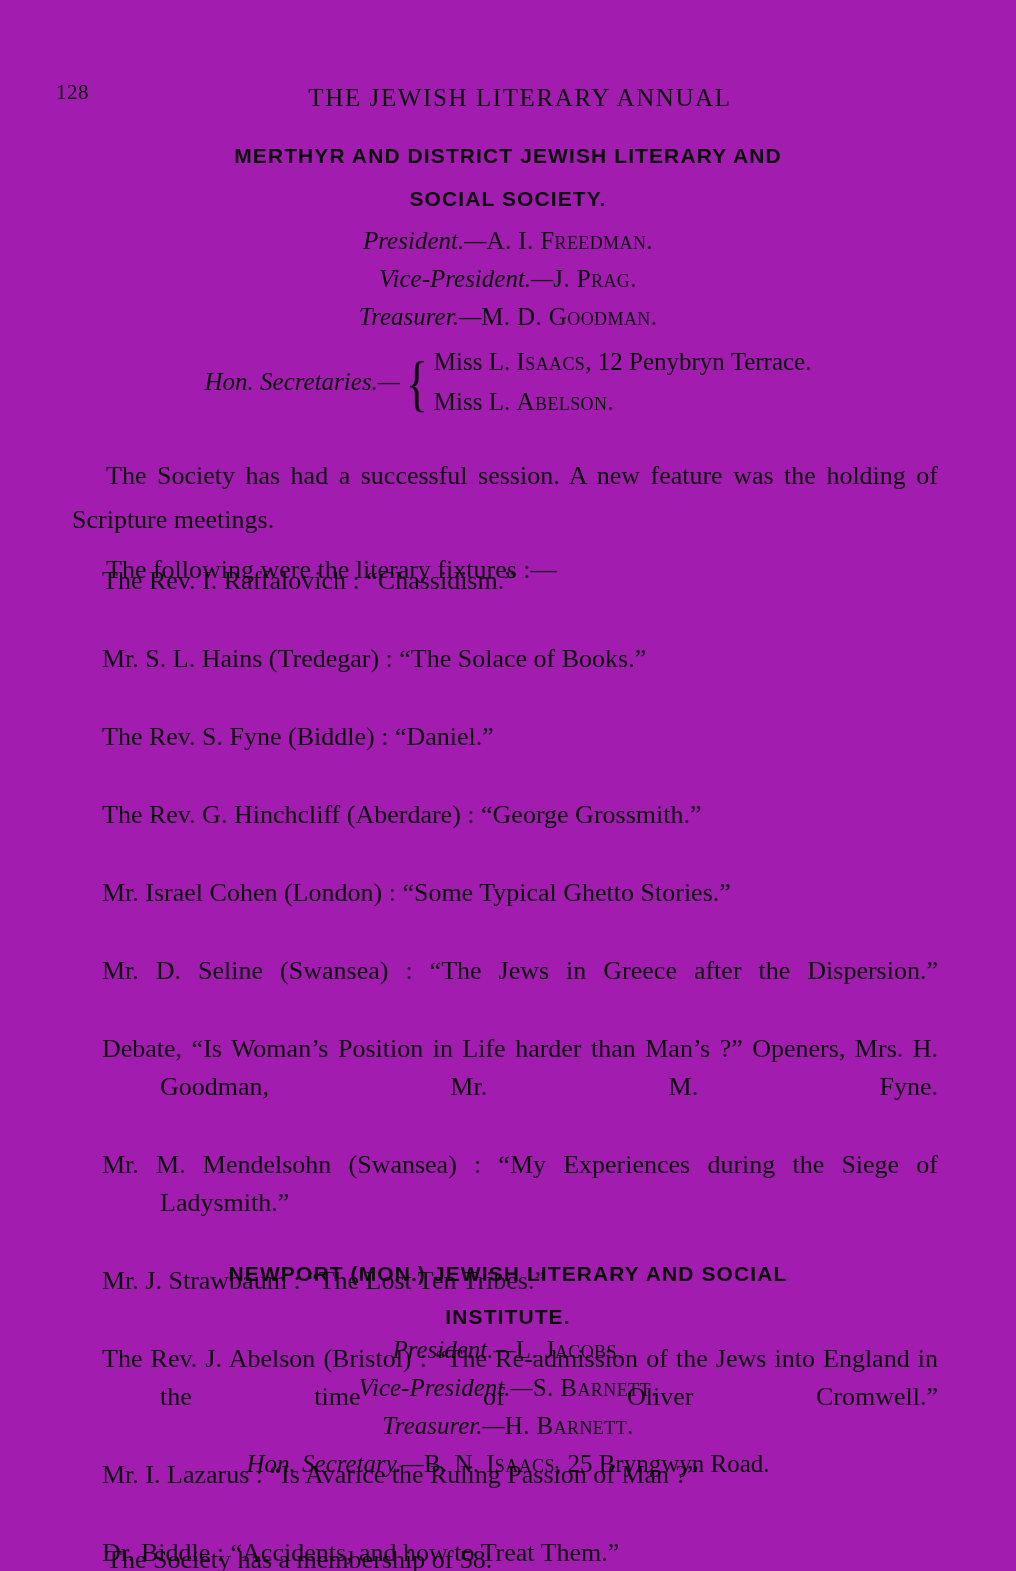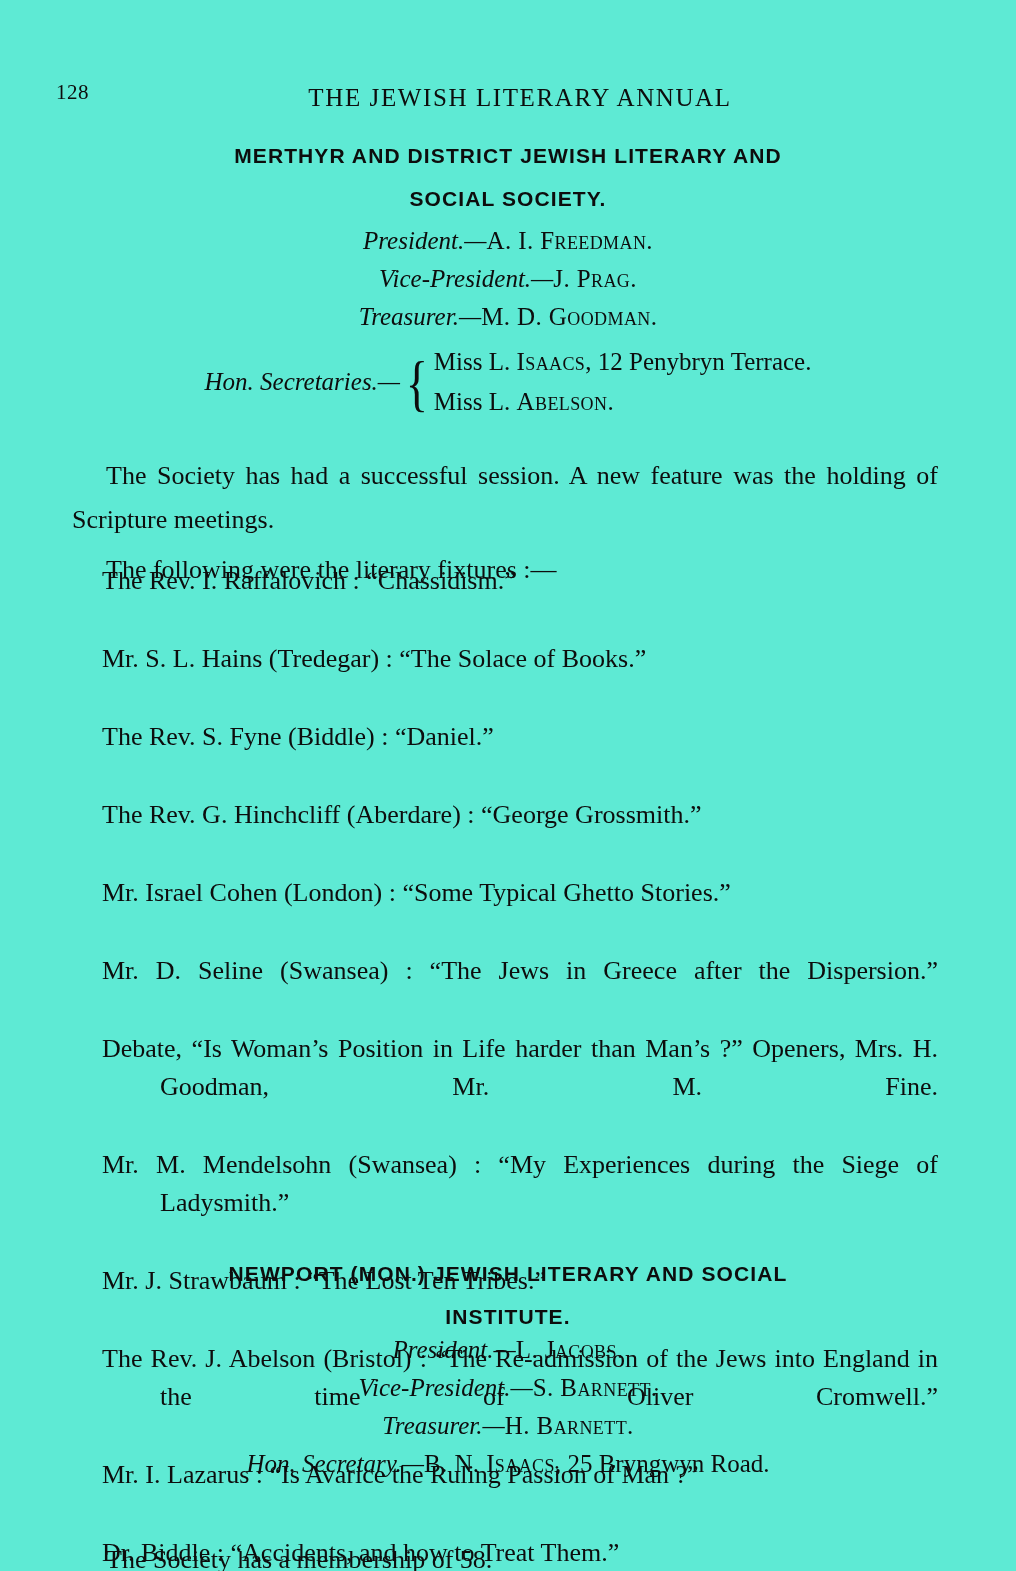--- a/index.html
+++ b/index.html
@@ -4,21 +4,21 @@
 <style>
   html, body {
     margin: 0;
     padding: 0;
     background: #ffffff;
   }
   .page {
     position: relative;
     width: 1016px;
     height: 1571px;
-    background: #5eead4;
+    background: #a21caf;
     color: #0d0d0d;
     font-family: "Liberation Serif", "DejaVu Serif", serif;
     overflow: hidden;
     box-sizing: border-box;
   }
 
   
   .running-head {
     position: absolute;
     top: 68px;
@@ -215,21 +215,21 @@
   <p class="para" id="intro-para">The Society has had a successful session. A new feature was the holding of Scripture meetings.</p>
   <p class="para" id="fixtures-intro">The following were the literary fixtures :—</p>
 
   <ul id="fixtures-list">
     <li>The Rev. I. Raffalovich : “Chassidism.”</li>
     <li>Mr. S. L. Hains (Tredegar) : “The Solace of Books.”</li>
     <li>The Rev. S. Fyne (Biddle) : “Daniel.”</li>
     <li>The Rev. G. Hinchcliff (Aberdare) : “George Grossmith.”</li>
     <li>Mr. Israel Cohen (London) : “Some Typical Ghetto Stories.”</li>
     <li class="justified">Mr. D. Seline (Swansea) : “The Jews in Greece after the Dispersion.”</li>
-    <li class="justified">Debate, “Is Woman’s Position in Life harder than Man’s ?” Openers, Mrs. H. Goodman, Mr. M. Fine.</li>
+    <li class="justified">Debate, “Is Woman’s Position in Life harder than Man’s ?” Openers, Mrs. H. Goodman, Mr. M. Fyne.</li>
     <li class="justified">Mr. M. Mendelsohn (Swansea) : “My Experiences during the Siege of Ladysmith.”</li>
     <li>Mr. J. Strawbaum : “The Lost Ten Tribes.”</li>
     <li class="justified">The Rev. J. Abelson (Bristol) : “The Re-admission of the Jews into England in the time of Oliver Cromwell.”</li>
     <li>Mr. I. Lazarus : “Is Avarice the Ruling Passion of Man ?”</li>
     <li>Dr. Biddle : “Accidents, and how to Treat Them.”</li>
 
   </ul>
 
   <h1 class="society-title" id="newport-title">
     <span>NEWPORT (MON.) JEWISH LITERARY AND SOCIAL</span>

